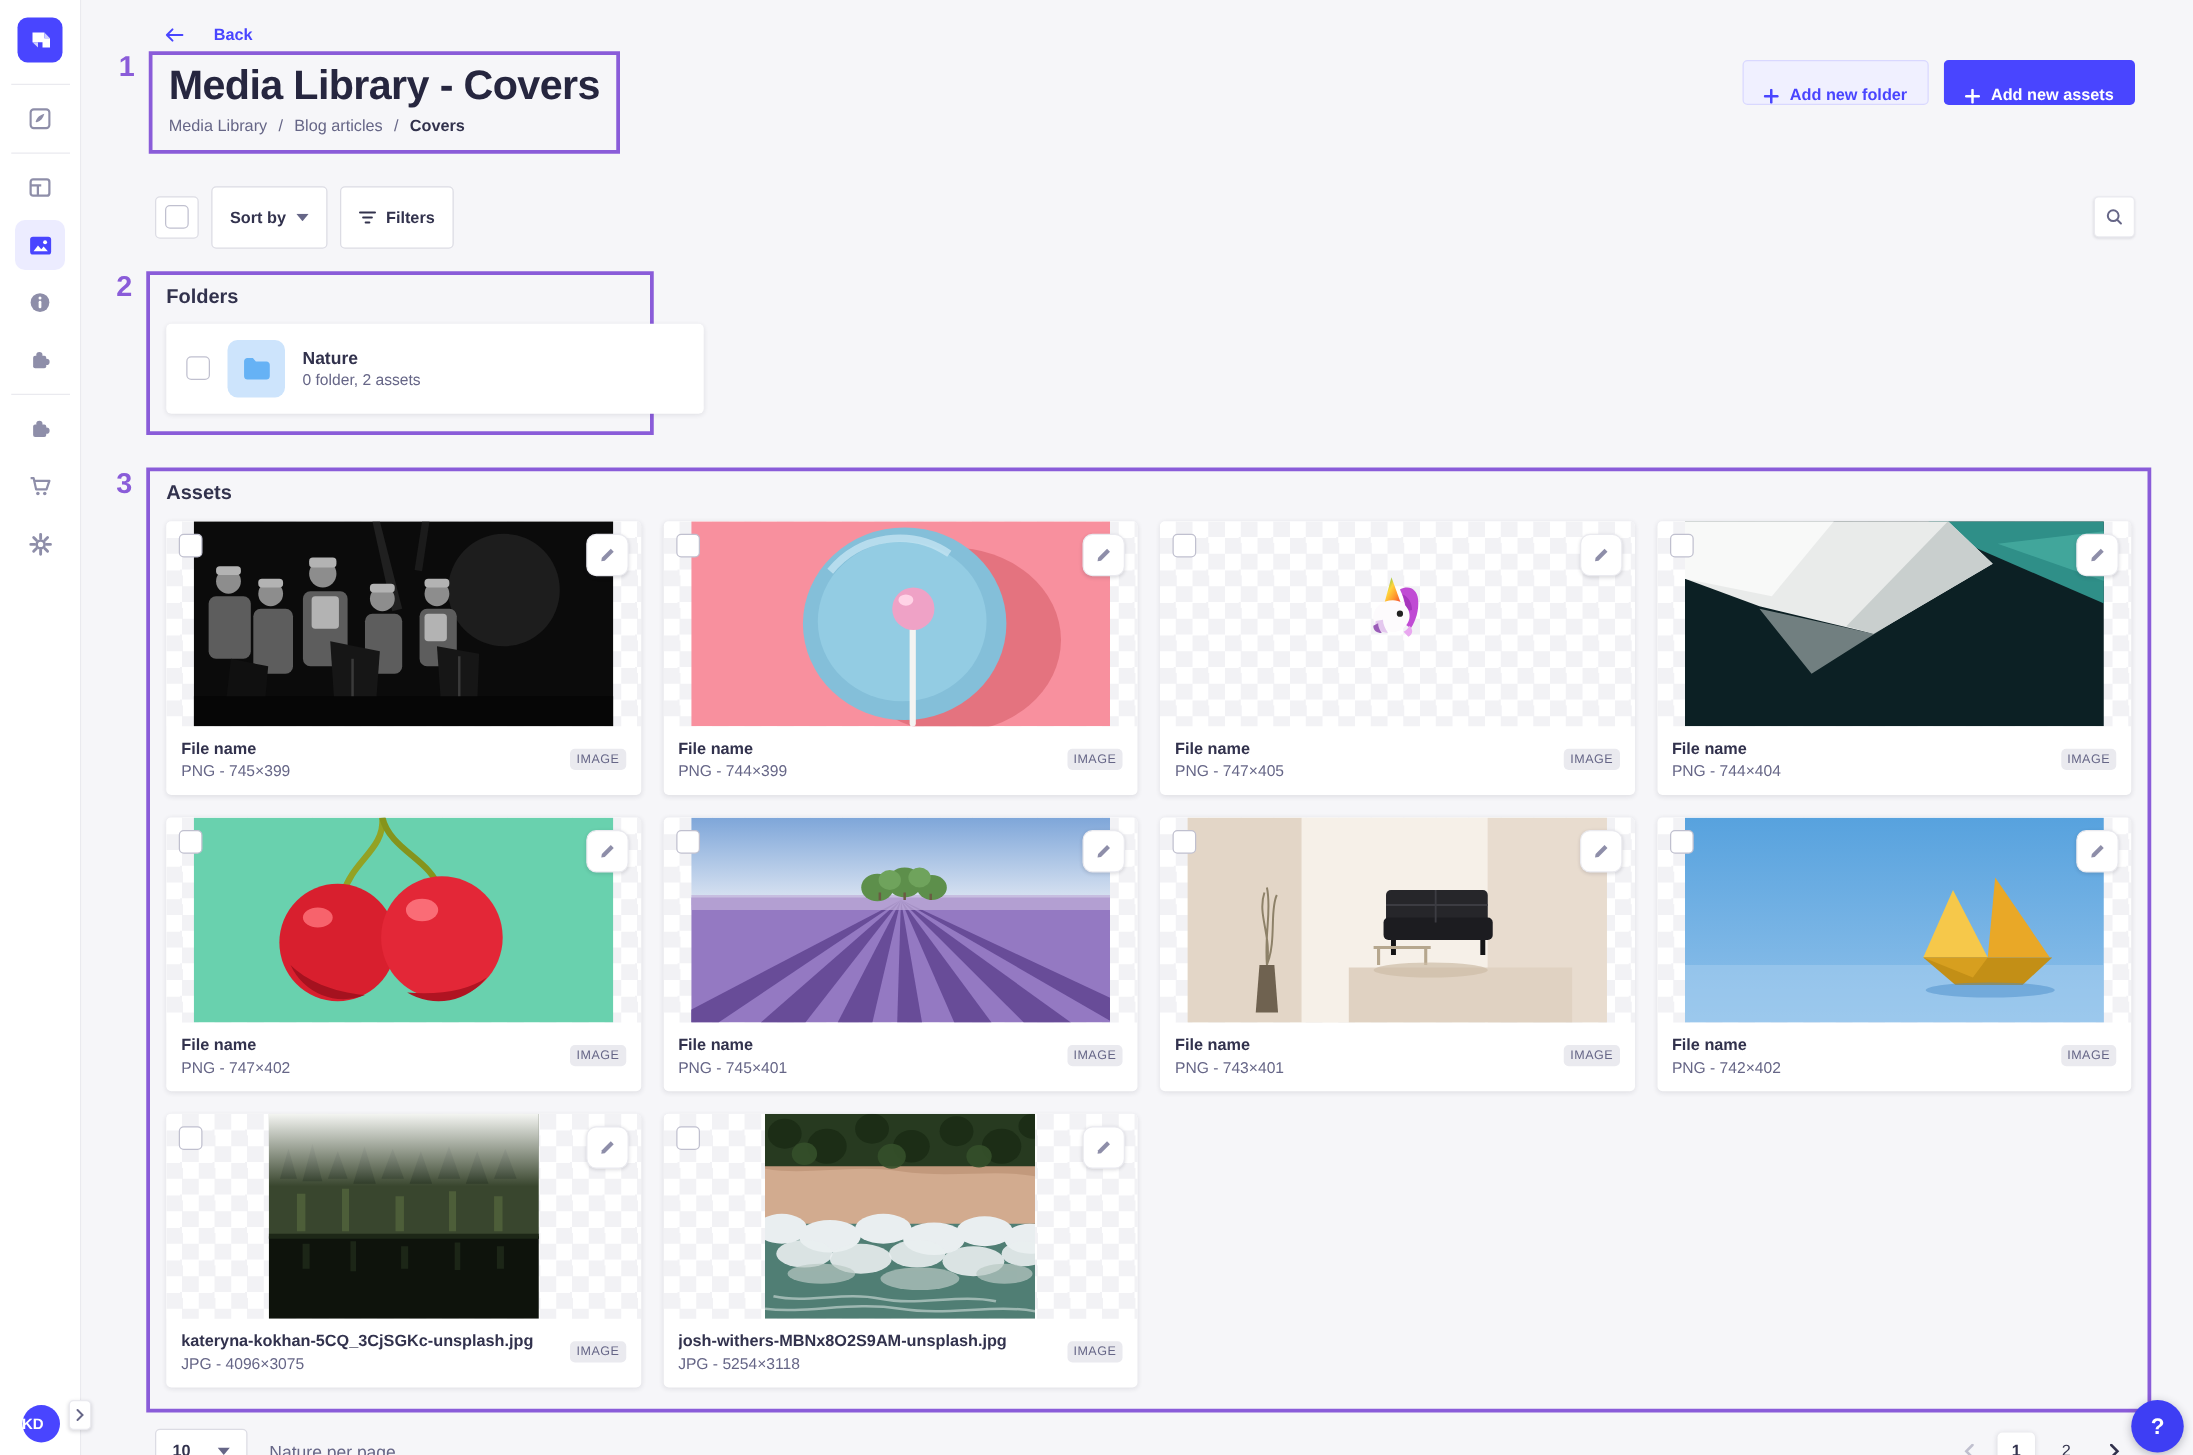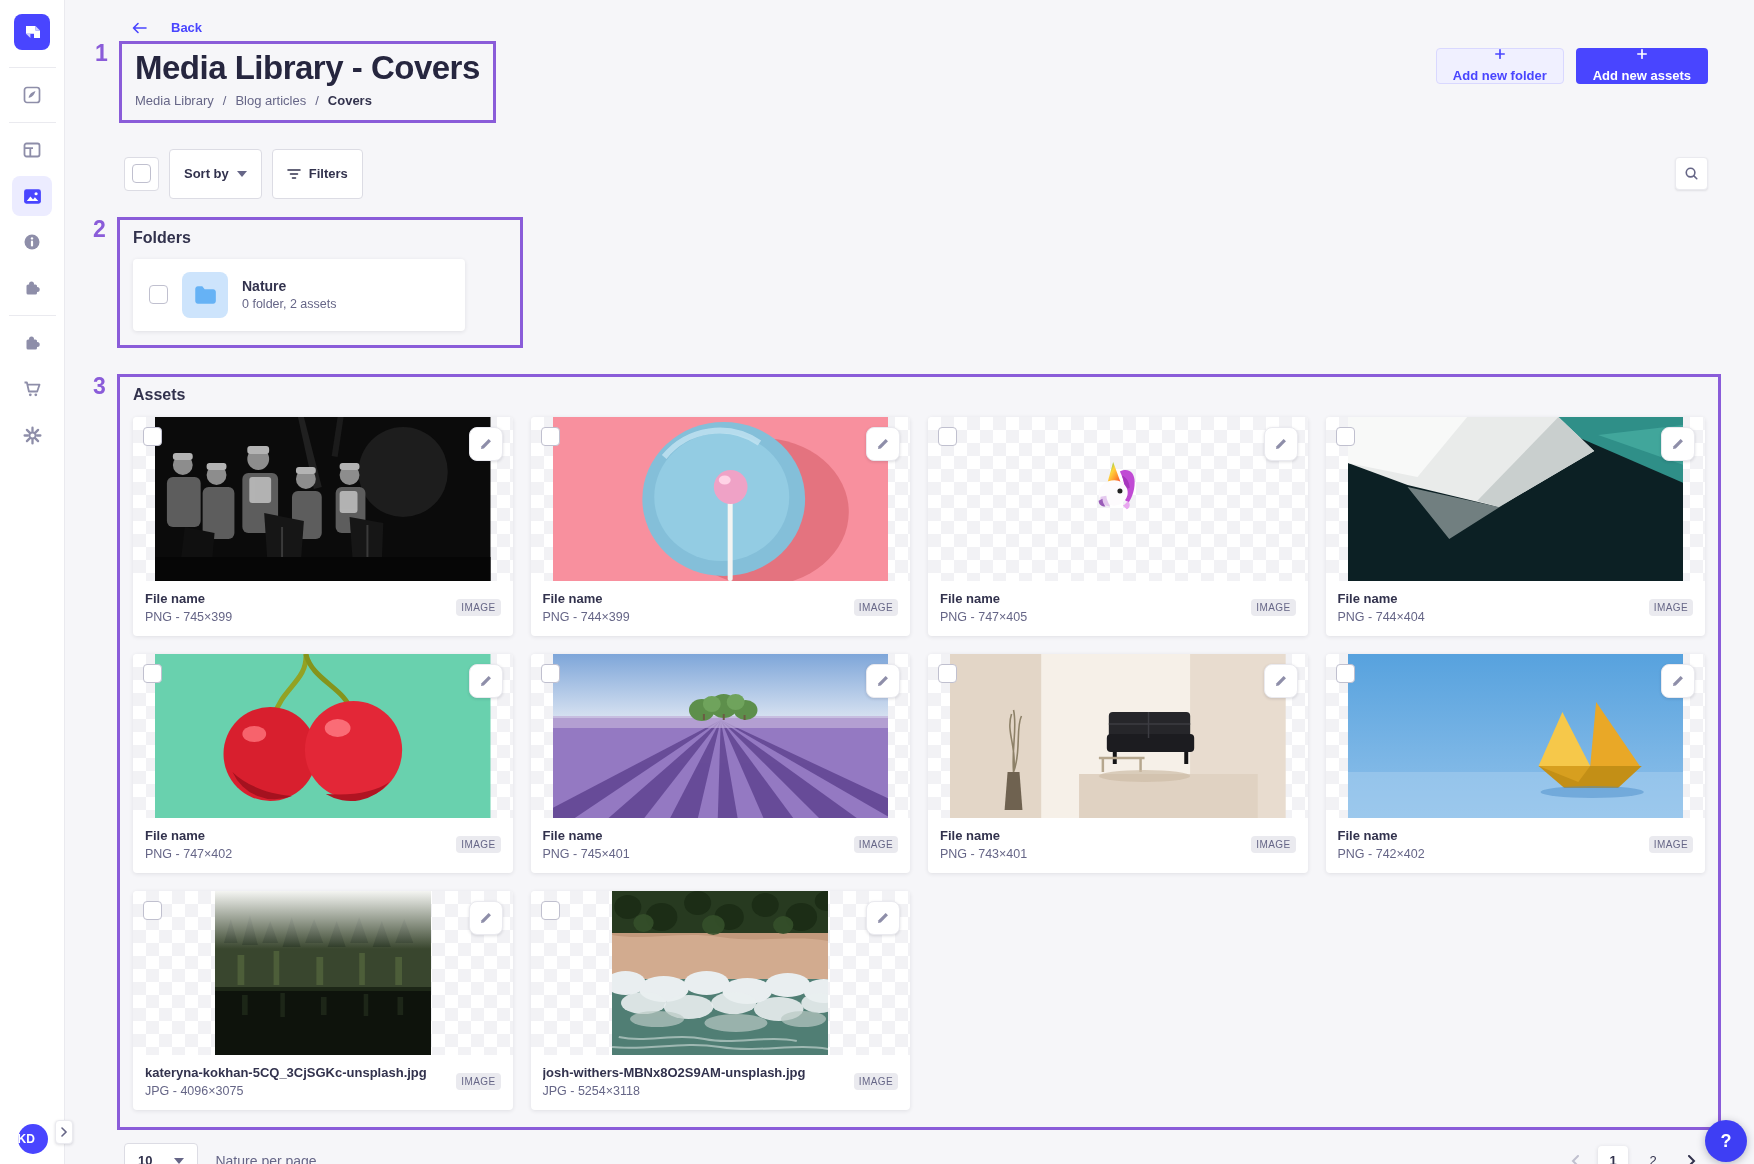--- a/index.html
+++ b/index.html
@@ -35,33 +35,33 @@
 
   .annot{position:relative;border:3px solid var(--annot);}
   .annot-num{position:absolute;left:-27px;top:-4px;color:var(--annot);font-size:23px;font-weight:700;}
 
   .header-row{display:flex;align-items:flex-start;}
   .title-box{display:inline-block;padding:4px 13px 12px;margin-left:-5px;background:transparent;}
   .page-title{font-size:33px;font-weight:700;letter-spacing:-.5px;color:#26263f;line-height:1.2;}
   .breadcrumb{display:flex;gap:9px;margin-top:5px;font-size:13px;color:var(--txt-soft);}
   .breadcrumb .crumb-current{color:var(--txt);font-weight:600;}
   .header-actions{margin-left:auto;display:flex;gap:12px;padding-top:7px;}
-  .btn{display:flex;align-items:center;gap:9px;height:36px;padding:0 16px;border-radius:4px;font-size:13px;font-weight:600;cursor:pointer;border:1px solid transparent;flex-direction:column;}
+  .btn{display:flex;align-items:flex-end;gap:9px;height:36px;padding:0 16px;border-radius:4px;font-size:13px;font-weight:600;cursor:pointer;border:1px solid transparent;}
   .btn-secondary{background:var(--primary-100);border-color:var(--primary-200);color:var(--primary);}
   .btn-primary{background:var(--primary);color:#fff;}
 
   .toolbar{display:flex;align-items:center;gap:10px;margin-top:26px;}
   .selectall-btn{width:35px;height:34px;background:#fff;border:1px solid var(--border);border-radius:4px;display:flex;align-items:center;justify-content:center;cursor:pointer;}
   .checkbox{width:19px;height:19px;background:#fff;border:1px solid #c0c0cf;border-radius:4px;display:inline-block;cursor:pointer;}
   .tool-btn{display:flex;align-items:center;gap:8px;height:50px;padding:0 14px;background:#fff;border:1px solid var(--border);border-radius:4px;font-size:13px;font-weight:600;color:var(--txt);cursor:pointer;}
   .search-btn{margin-left:auto;width:33px;height:33px;background:#fff;border:1px solid var(--border-soft);border-radius:4px;box-shadow:0 1px 2px rgba(33,33,52,.1);display:flex;align-items:center;justify-content:center;cursor:pointer;}
 
   .folders-box{margin-top:18px;margin-left:-7px;width:406px;padding:9px 14px 14px 13px;}
   .section-heading{font-size:16px;font-weight:700;color:var(--txt);}
-  .folder-card{margin-top:12px;width:332px;background:#fff;border-radius:4px;box-shadow:0 1px 4px rgba(33,33,52,.1);padding:13px 16px;display:flex;align-items:center;gap:14px;cursor:pointer;}
+  .folder-card{margin-top:12px;width:430px;background:#fff;border-radius:4px;box-shadow:0 1px 4px rgba(33,33,52,.1);padding:13px 16px;display:flex;align-items:center;gap:14px;cursor:pointer;}
   .folder-tile{width:46px;height:46px;border-radius:8px;background:#cde4fc;display:flex;align-items:center;justify-content:center;}
   .folder-name{font-size:14px;font-weight:600;color:var(--txt);}
   .folder-meta{font-size:12.5px;color:var(--txt-soft);margin-top:3px;}
 
   .assets-box{margin-top:26px;margin-left:-7px;margin-right:-13px;padding:9px 13px 17px;}
   .assets-grid{margin-top:13px;display:grid;grid-template-columns:repeat(4,1fr);gap:18px;}
   .asset-card{background:#fff;border-radius:4px;box-shadow:0 1px 4px rgba(33,33,52,.1);overflow:hidden;cursor:pointer;}
   .thumb{position:relative;height:164px;background:conic-gradient(#f2f2f5 0 25%,#ffffff 0 50%,#f2f2f5 0 75%,#ffffff 0) 0 0/26px 26px;}
   .pic-wide{position:absolute;left:22px;top:0;width:calc(100% - 44px);height:100%;}
   .pic-mid{position:absolute;left:21.5%;top:0;width:57%;height:100%;}

